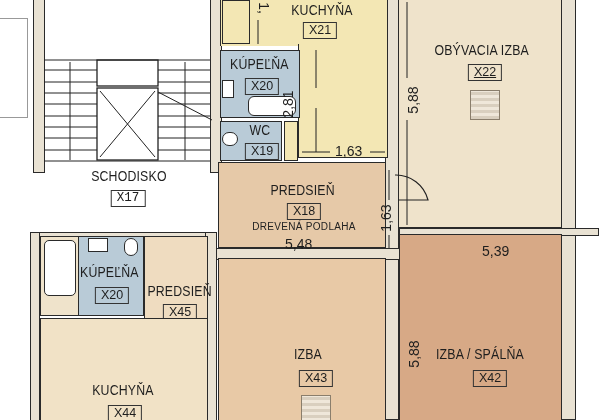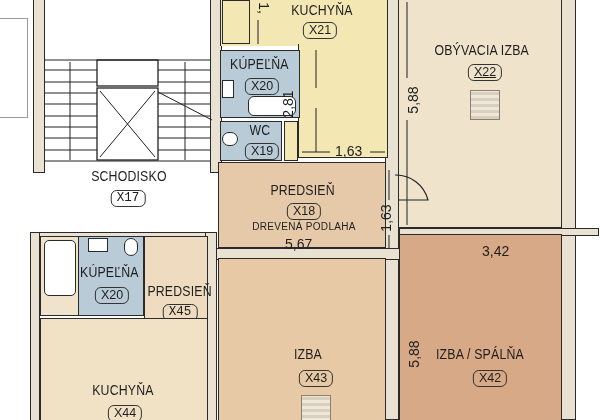--- a/index.html
+++ b/index.html
@@ -1,21 +1,21 @@
 <!DOCTYPE html>
 <html><head>
 <meta charset="utf-8">
 <style>
   html,body{margin:0;padding:0;}
   body{width:600px;height:420px;overflow:hidden;background:#ffffff;position:relative;font-family:"Liberation Sans",sans-serif;}
   .plan{position:absolute;left:0;top:0;width:600px;height:420px;}
   .wall{position:absolute;background:#e9e2d3;border:1.5px solid #2a2a2a;box-sizing:border-box;}
   .room{position:absolute;border:1.5px solid #2a2a2a;box-sizing:border-box;}
   .lbl{position:absolute;text-align:center;color:#1e1e1e;font-family:"Liberation Sans",sans-serif;font-size:14px;letter-spacing:0.2px;transform:scaleX(0.88);white-space:nowrap;}
-  .code{position:absolute;border:1.3px solid #333;border-radius:6px;padding:0 5px;font-size:12.5px;line-height:15px;color:#1e1e1e;white-space:nowrap;transform:translateX(-50%);background:transparent;}
+  .code{position:absolute;border:1.3px solid #333;border-radius:0;padding:0 5px;font-size:12.5px;line-height:15px;color:#1e1e1e;white-space:nowrap;transform:translateX(-50%);background:transparent;}
   .sub{position:absolute;font-size:10px;color:#222;white-space:nowrap;transform:translateX(-50%);letter-spacing:0.3px;}
   .dim{position:absolute;font-size:14px;color:#1e1e1e;white-space:nowrap;background:transparent;}
   .vdim{transform:rotate(-90deg);transform-origin:center;}
   .wood{position:absolute;width:30px;height:30px;border:1px solid #8a7e6c;box-sizing:border-box;
         background:repeating-linear-gradient(0deg,#d9cfbf 0 3px,#efe7da 3px 6px);}
   .wood.v{background:repeating-linear-gradient(90deg,#d9cfbf 0 3px,#efe7da 3px 6px);}
   svg{position:absolute;left:0;top:0;overflow:visible;}
 </style>
 </head>
 <body>
@@ -118,45 +118,45 @@
     </g>
   </svg>
 
   <div class="lbl" style="left:86px;top:168px;">SCHODISKO</div>
   <div class="code" style="left:128px;top:190px;font-family:Liberation Mono, monospace;">X17</div>
 
   <div class="room" style="left:218px;top:162px;width:168px;height:86px;background:#e6c9a8;"></div>
   <div class="lbl" style="left:266px;top:182px;">PREDSIEŇ</div>
   <div class="code" style="left:304px;top:203px;">X18</div>
   <div class="sub" style="left:304px;top:221px;">DREVENÁ PODLAHA</div>
-  <div class="dim" style="left:285px;top:236px;">5,67</div>
+  <div class="dim" style="left:285px;top:236px;">5,48</div>
   <div class="dim vdim" style="left:372px;top:210px;">1,63</div>
 
   <div class="room" style="left:218px;top:258px;width:168px;height:164px;background:#e8c9a6;"></div>
   <div class="lbl" style="left:292px;top:346px;">IZBA</div>
   <div class="code" style="left:316px;top:370px;text-align:center;">X43</div>
   <div class="wood" style="left:301px;top:395px;"></div>
 
   <div class="room" style="left:399px;top:234px;width:163px;height:188px;background:#d7a986;"></div>
   <div class="lbl" style="left:430px;top:346px;">IZBA / SPÁLŇA</div>
   <div class="code" style="left:490px;top:370px;">X42</div>
-  <div class="dim" style="left:482px;top:243px;">3,42</div>
+  <div class="dim" style="left:482px;top:243px;">5,39</div>
   <div class="dim vdim" style="left:400px;top:346px;">5,88</div>
 
   <div class="room" style="left:40px;top:236px;width:104px;height:80px;background:#efe3cb;"></div>
   <div class="room" style="left:78px;top:236px;width:66px;height:80px;background:#b9cbd7;"></div>
   <div class="room" style="left:44px;top:240px;width:32px;height:56px;background:#ffffff;border-radius:5px;border-width:1px;"></div>
   <div class="room" style="left:88px;top:238px;width:20px;height:14px;background:#ffffff;border-width:1px;"></div>
   <div class="room" style="left:124px;top:238px;width:14px;height:18px;background:#ffffff;border-radius:7px;border-width:1px;"></div>
   <div class="lbl" style="left:76px;top:264px;">KÚPEĽŇA</div>
   <div class="code" style="left:112px;top:287px;">X20</div>
 
   <div class="room" style="left:144px;top:236px;width:64px;height:122px;background:#efdcc0;"></div>
   <div class="lbl" style="left:143px;top:283px;">PREDSIEŇ</div>
-  <div class="code" style="left:180px;top:304px;font-family:Liberation Mono, monospace;">X45</div>
+  <div class="code" style="left:180px;top:304px;">X45</div>
   <div class="wood v" style="left:167px;top:323px;width:30px;height:32px;"></div>
 
   <div class="room" style="left:40px;top:318px;width:168px;height:104px;background:#f1e2c6;"></div>
   <div class="lbl" style="left:88px;top:382px;">KUCHYŇA</div>
   <div class="code" style="left:125px;top:405px;">X44</div>
 
   <div class="room" style="left:0px;top:18px;width:28px;height:100px;border-left:none;border-color:#999;"></div>
 </div>
 
 </body></html>

